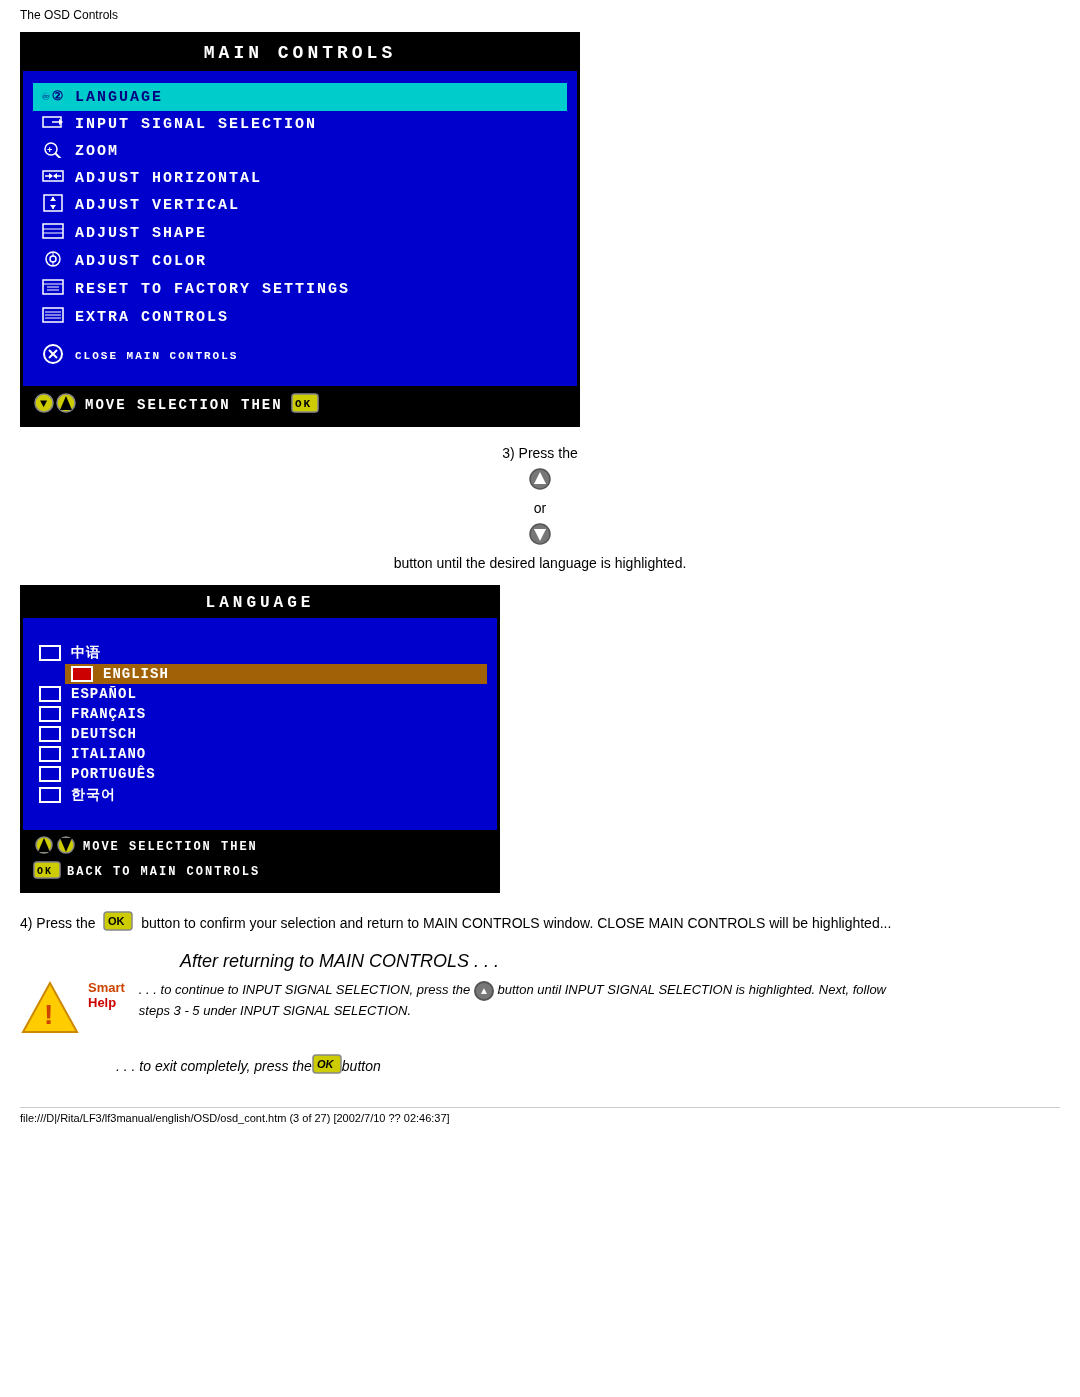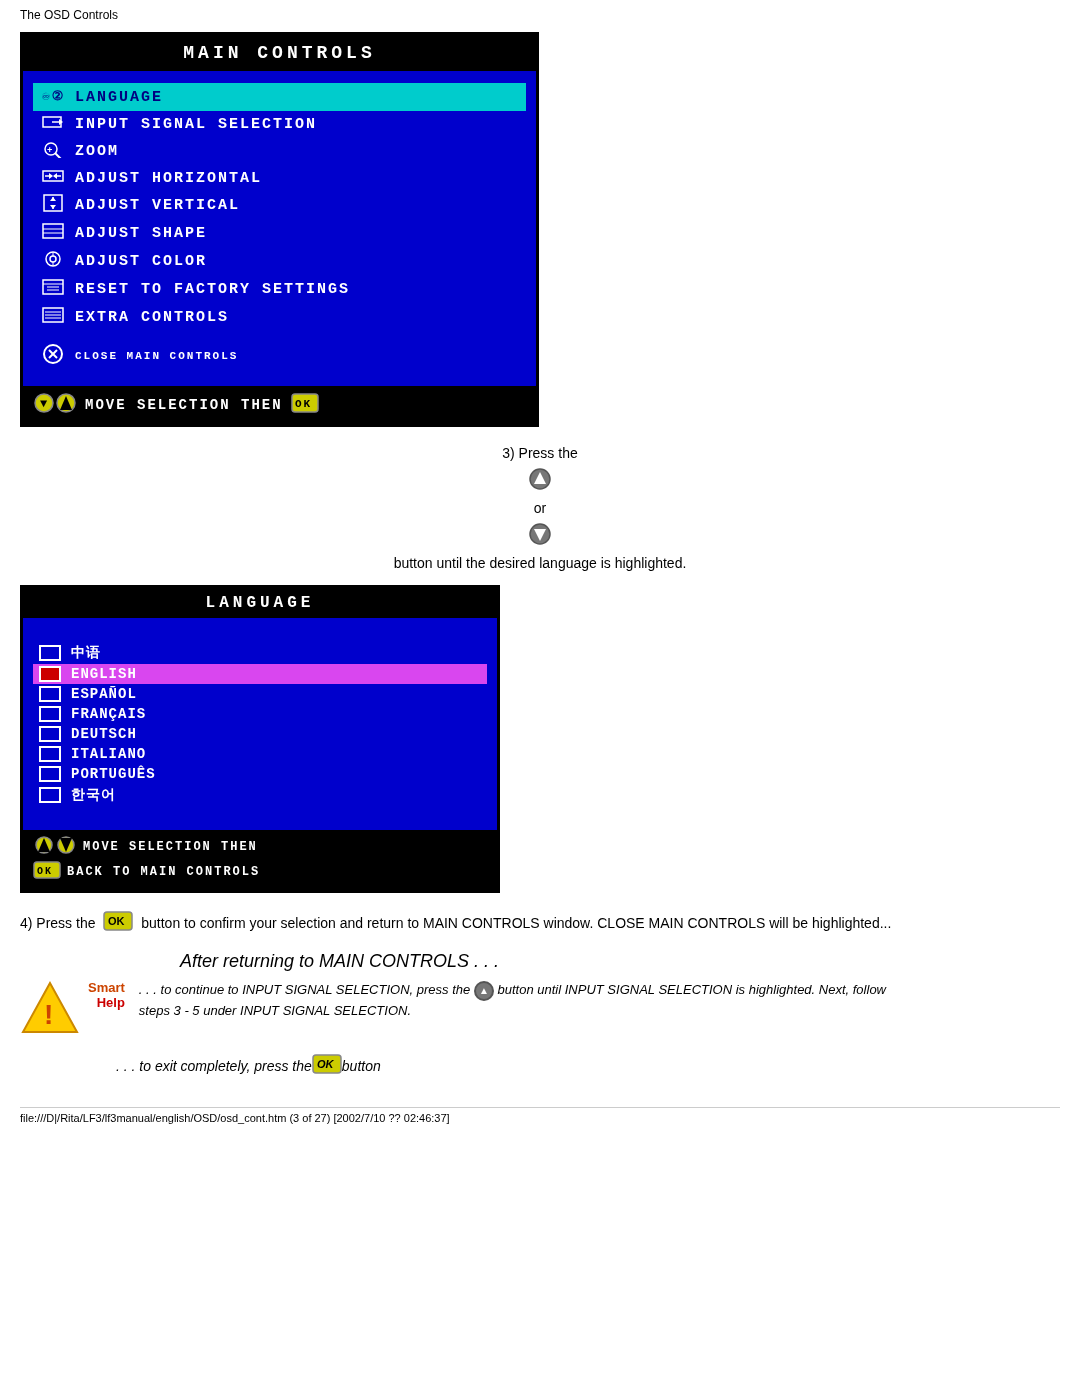--- a/index.html
+++ b/index.html
@@ -15,21 +15,21 @@
     .page-title {
       font-size: 12px;
       margin-bottom: 10px;
       color: #000;
     }
 
     
     .osd-panel {
       background: #0000cc;
       border: 3px solid #000;
-      width: 519px;
+      width: 560px;
       margin-bottom: 18px;
     }
     .osd-header {
       background: #000;
       color: #fff;
       text-align: center;
       font-family: 'Courier New', monospace;
       font-size: 18px;
       font-weight: bold;
       letter-spacing: 4px;
@@ -131,21 +131,22 @@
       display: flex;
       align-items: center;
       padding: 2px 6px;
       color: #fff;
       font-family: 'Courier New', monospace;
       font-size: 14px;
       font-weight: bold;
       letter-spacing: 1px;
     }
     .lang-item.active {
-      background: #d946ef;
+      background: #a16207;
+      margin-left: 32px;
     }
     .lang-item.active .lang-label {
       color: #fff;
     }
     .lang-icon {
       display: inline-block;
       width: 22px;
       min-width: 22px;
       height: 16px;
       border: 2px solid #fff;
@@ -190,21 +191,21 @@
     
     .smart-help-row {
       display: flex;
       align-items: flex-start;
       margin-bottom: 16px;
       max-width: 900px;
     }
     .smart-label {
       display: flex;
       flex-direction: column;
-      align-items: flex-end;
+      align-items: flex-start;
       margin-right: 14px;
       flex-shrink: 0;
     }
     .smart-text {
       color: #cc4400;
       font-weight: bold;
       font-size: 13px;
     }
     .help-text {
       color: #cc0000;

